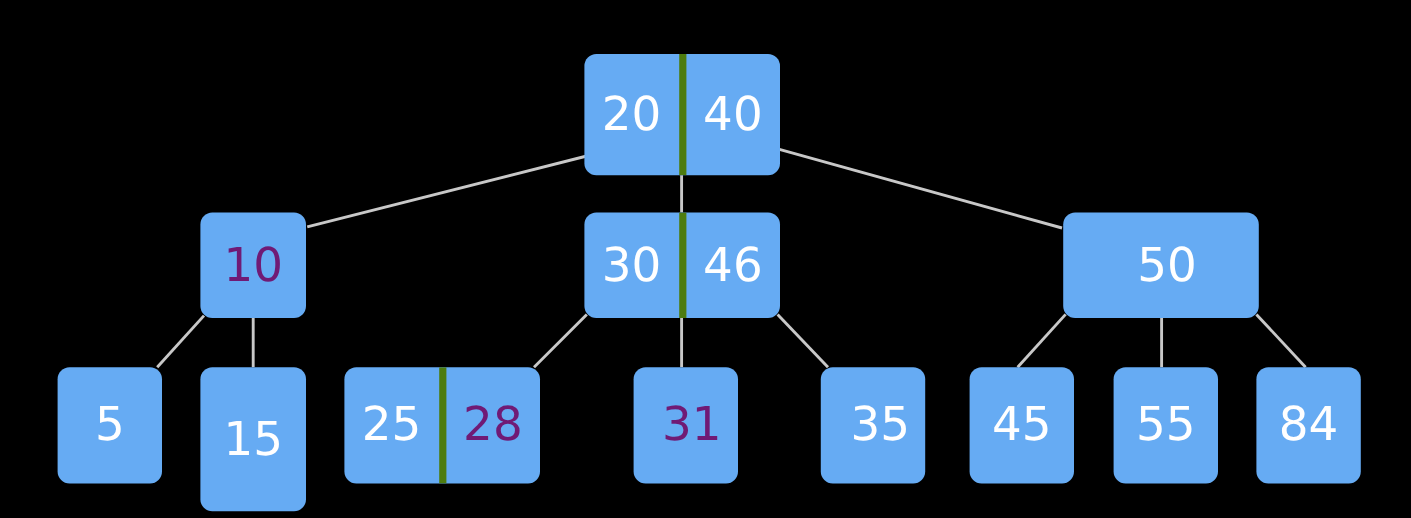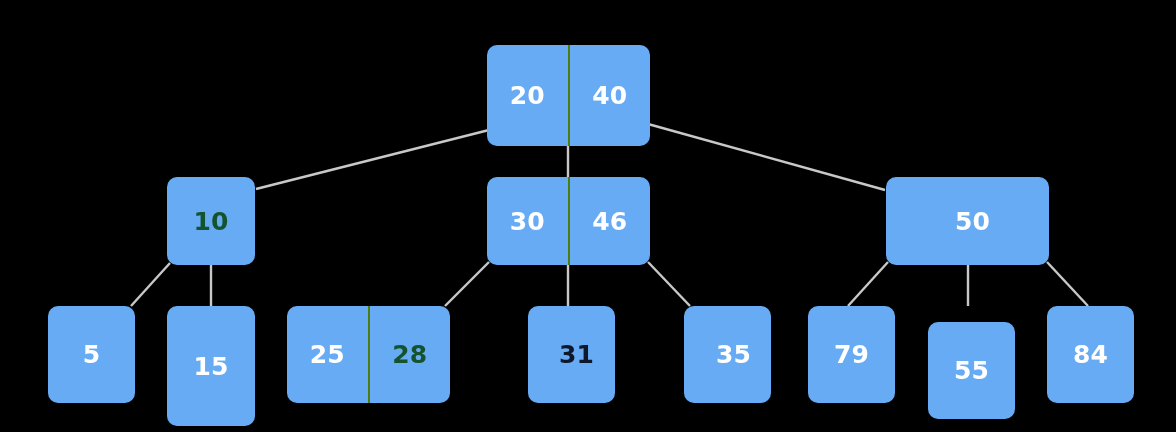--- a/index.html
+++ b/index.html
@@ -32,28 +32,28 @@
     box-sizing: border-box;
     overflow: hidden;
     z-index: 2;
   }
   .node-cell {
     flex: 1 1 0;
     display: flex;
     align-items: center;
     justify-content: center;
     color: #FFFFFF;
-    font-weight: bold;
-    font-size: 25px;
+    font-weight: normal;
+    font-size: 39px;
     line-height: 1;
     letter-spacing: 0px;
     box-sizing: border-box;
   }
   .node-cell + .node-cell {
-    border-left: 2px solid #4d7c0f;
+    border-left: 6px solid #4d7c0f;
   }
 </style>
 </head>
 <body>
 
 <div id="canvas">
 
   <svg id="edge-layer" viewBox="0 0 1176 432" width="1176" height="432">
       <line x1="489" y1="130" x2="256" y2="189" stroke="#C8C8C8" stroke-width="2.4" stroke-linecap="butt"></line>
       <line x1="568" y1="146" x2="568" y2="177" stroke="#C8C8C8" stroke-width="2.4" stroke-linecap="butt"></line>
@@ -67,49 +67,49 @@
       <line x1="968" y1="265" x2="968" y2="306" stroke="#C8C8C8" stroke-width="2.4" stroke-linecap="butt"></line>
       <line x1="1047" y1="262" x2="1088" y2="306" stroke="#C8C8C8" stroke-width="2.4" stroke-linecap="butt"></line>
     </svg>
 
   <div id="node-layer">
       <div class="btree-node" style="left: 487px; top: 45px; width: 163px; height: 101px; background: rgb(102, 171, 243);">
         <div class="node-cell" style="color: rgb(255, 255, 255);">20</div>
         <div class="node-cell" style="color: rgb(255, 255, 255);">40</div>
       </div>
       <div class="btree-node" style="left: 167px; top: 177px; width: 88px; height: 88px; background: rgb(102, 171, 243);">
-        <div class="node-cell" style="color: #14532d;">10</div>
+        <div class="node-cell" style="color: #701a75;">10</div>
       </div>
       <div class="btree-node" style="left: 487px; top: 177px; width: 163px; height: 88px; background: rgb(102, 171, 243);">
         <div class="node-cell" style="color: rgb(255, 255, 255);">30</div>
         <div class="node-cell" style="color: rgb(255, 255, 255);">46</div>
       </div>
       <div class="btree-node" style="left: 886px; top: 177px; width: 163px; height: 88px; background: rgb(102, 171, 243);">
         <div class="node-cell" style="color: rgb(255, 255, 255); padding-left: 10px;">50</div>
       </div>
       <div class="btree-node" style="left: 48px; top: 306px; width: 87px; height: 97px; background: rgb(102, 171, 243);">
         <div class="node-cell" style="color: rgb(255, 255, 255);">5</div>
       </div>
       <div class="btree-node" style="left: 167px; top: 306px; width: 88px; height: 120px; background: rgb(102, 171, 243);">
         <div class="node-cell" style="color: rgb(255, 255, 255);">15</div>
       </div>
       <div class="btree-node" style="left: 287px; top: 306px; width: 163px; height: 97px; background: rgb(102, 171, 243);">
         <div class="node-cell" style="color: rgb(255, 255, 255);">25</div>
-        <div class="node-cell" style="color: #14532d;">28</div>
+        <div class="node-cell" style="color: #701a75;">28</div>
       </div>
       <div class="btree-node" style="left: 528px; top: 306px; width: 87px; height: 97px; background: rgb(102, 171, 243);">
-        <div class="node-cell" style="color: #0f172a; margin-left: 10px;">31</div>
+        <div class="node-cell" style="color: #701a75; margin-left: 10px;">31</div>
       </div>
       <div class="btree-node" style="left: 684px; top: 306px; width: 87px; height: 97px; background: rgb(102, 171, 243);">
         <div class="node-cell" style="color: rgb(255, 255, 255); padding-left: 12px;">35</div>
       </div>
       <div class="btree-node" style="left: 808px; top: 306px; width: 87px; height: 97px; background: rgb(102, 171, 243);">
-        <div class="node-cell" style="color: rgb(255, 255, 255);">79</div>
+        <div class="node-cell" style="color: rgb(255, 255, 255);">45</div>
       </div>
-      <div class="btree-node" style="left: 928px; top: 306px; width: 87px; height: 97px; background: rgb(102, 171, 243); margin-top: 16px;">
+      <div class="btree-node" style="left: 928px; top: 306px; width: 87px; height: 97px; background: rgb(102, 171, 243);">
         <div class="node-cell" style="color: rgb(255, 255, 255);">55</div>
       </div>
       <div class="btree-node" style="left: 1047px; top: 306px; width: 87px; height: 97px; background: rgb(102, 171, 243);">
         <div class="node-cell" style="color: rgb(255, 255, 255);">84</div>
       </div>
     </div>
 
 </div>
 
 </body></html>

